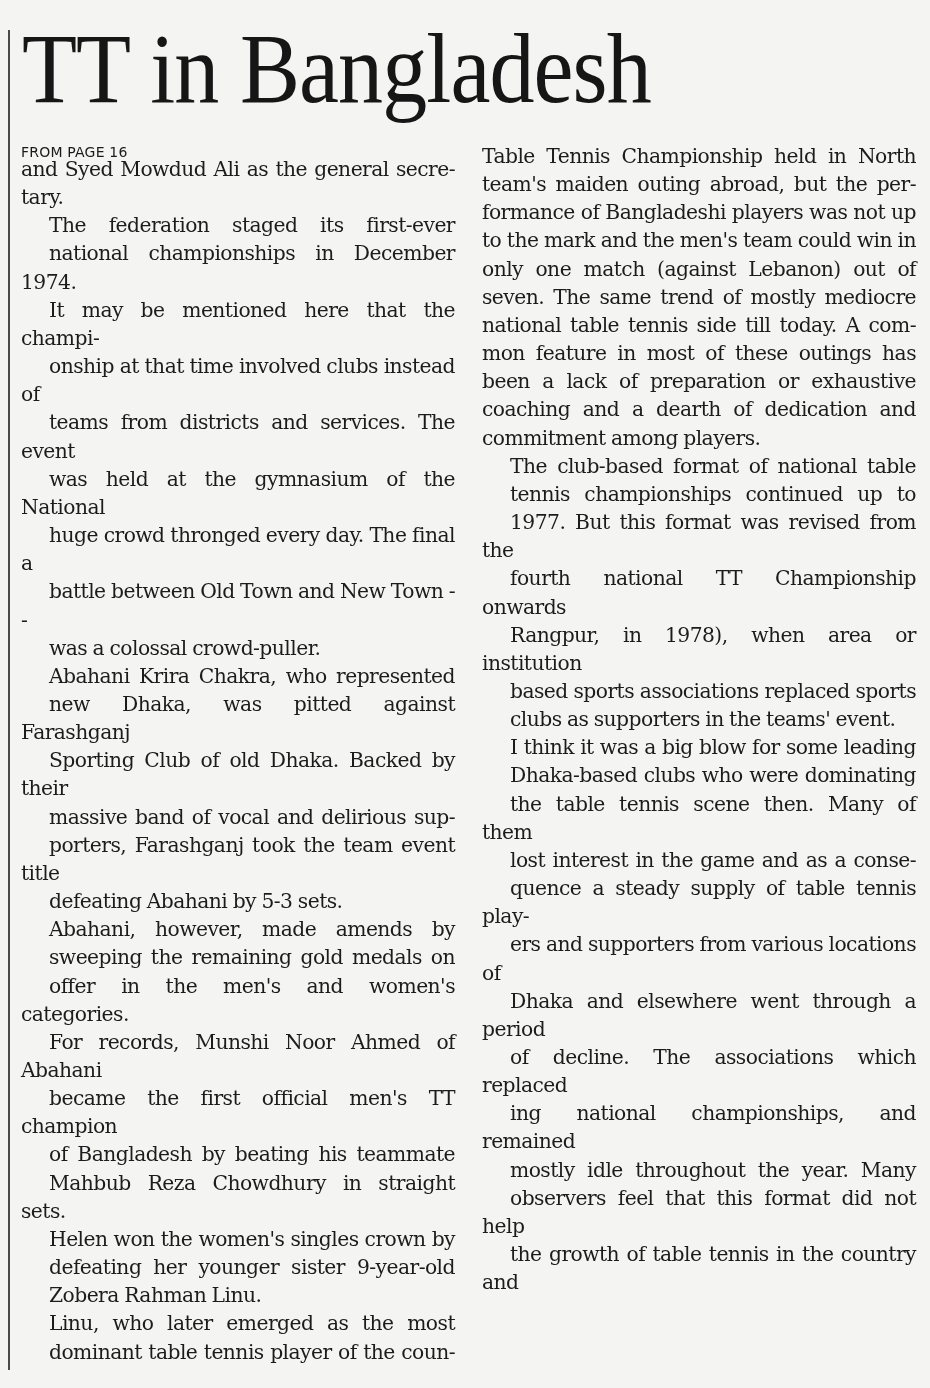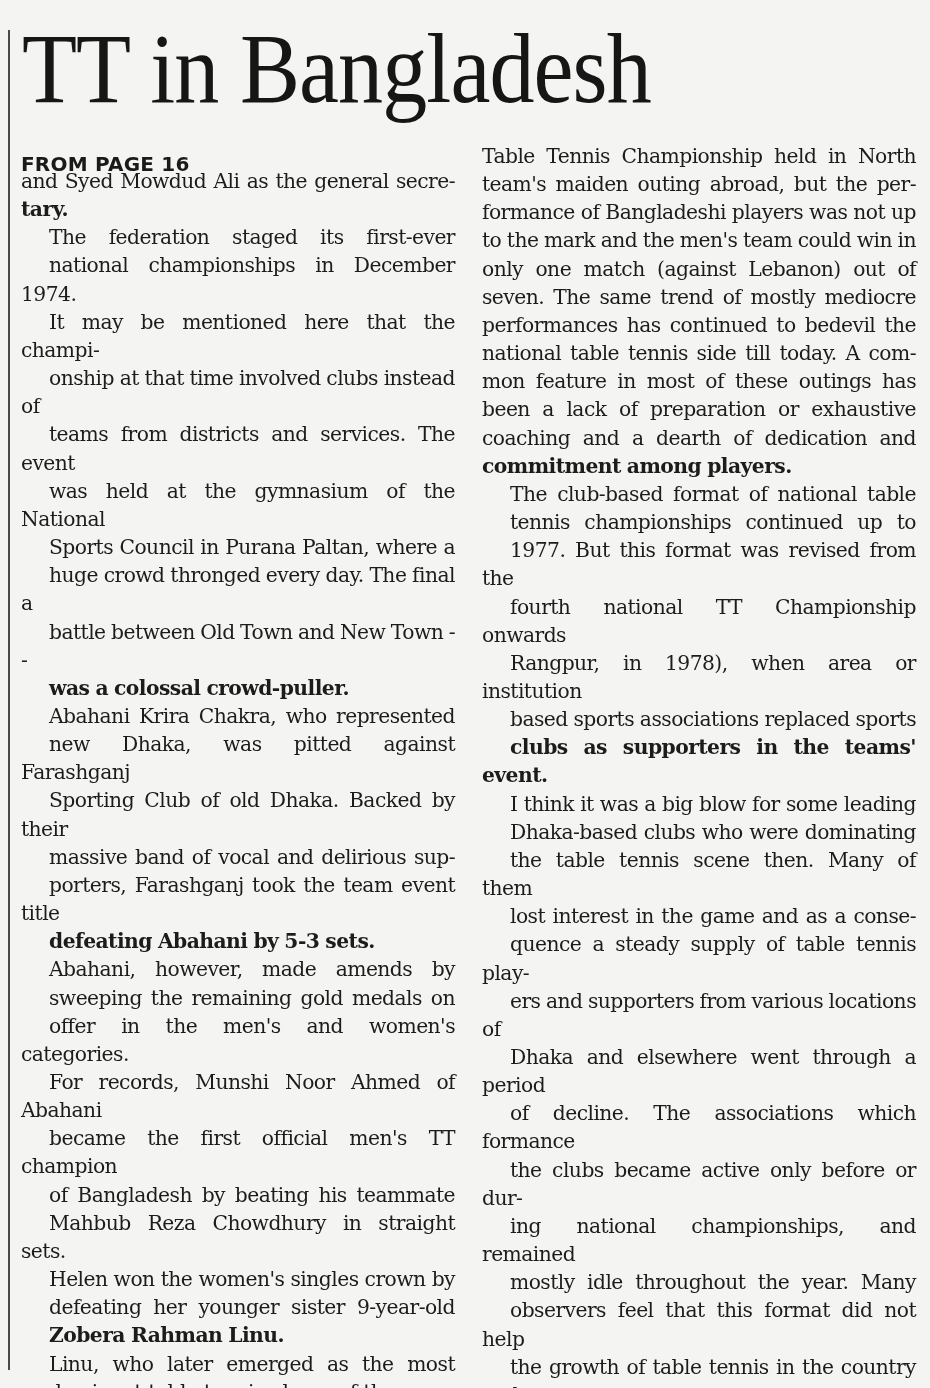--- a/index.html
+++ b/index.html
@@ -51,29 +51,29 @@
   .col-right { left: 482px; width: 434px; top: 142px; }
   .col p {
     margin: 0;
     text-indent: 28px;
     letter-spacing: -0.55px;
     word-spacing: -0.5px;
   }
   .col p.noindent { text-indent: 0; }
   .kicker {
     font-family: "DejaVu Sans", "Liberation Sans", sans-serif;
-    font-weight: bold;
-    font-size: 20px;
+    font-weight: normal;
+    font-size: 14px;
     line-height: 18px;
     letter-spacing: 0.2px;
-    margin: 12px 0 -6px 0;
+    margin: 0 0 -6px 0;
     color: #1a1a1a;
   }
   .line { display: block; text-align-last: justify; }
-  .line.last { text-align-last: left; font-weight: bold; }
+  .line.last { text-align-last: left; }
 </style>
 </head>
 <body>
 
 <div class="rule-left"></div>
 
 <h1 class="headline">TT in Bangladesh</h1>
 
 <div class="col col-left">
   <div class="kicker">FROM PAGE 16</div>
@@ -82,21 +82,20 @@
         <span class="line">and Syed Mowdud Ali as the general secre-</span>
         <span class="line last">tary.</span>
       </p>
       <p>
         <span class="line">The federation staged its first-ever</span>
         <span class="line">national championships in December 1974.</span>
         <span class="line">It may be mentioned here that the champi-</span>
         <span class="line">onship at that time involved clubs instead of</span>
         <span class="line">teams from districts and services. The event</span>
         <span class="line">was held at the gymnasium of the National</span>
-        <span class="line">Sports Council in Purana Paltan, where a</span>
         <span class="line">huge crowd thronged every day. The final  a</span>
         <span class="line">battle between Old Town and New Town --</span>
         <span class="line last">was a colossal crowd-puller.</span>
       </p>
       <p>
         <span class="line">Abahani Krira Chakra, who represented</span>
         <span class="line">new Dhaka, was pitted against Farashganj</span>
         <span class="line">Sporting Club of old Dhaka. Backed by their</span>
         <span class="line">massive band of vocal and delirious sup-</span>
         <span class="line">porters, Farashganj took the team event title</span>
@@ -123,21 +122,20 @@
 
 <div class="col col-right">
   <div id="right-body">
       <p class="noindent">
         <span class="line">Table Tennis Championship held in North</span>
         <span class="line">team's maiden outing abroad, but the per-</span>
         <span class="line">formance of Bangladeshi players was not up</span>
         <span class="line">to the mark and the men's team could win in</span>
         <span class="line">only one match (against Lebanon) out of</span>
         <span class="line">seven. The same trend of mostly mediocre</span>
-        <span class="line">performances has continued to bedevil the</span>
         <span class="line">national table tennis side till today. A com-</span>
         <span class="line">mon feature in most of these outings has</span>
         <span class="line">been a lack of preparation or exhaustive</span>
         <span class="line">coaching and a dearth of dedication and</span>
         <span class="line last">commitment among players.</span>
       </p>
       <p>
         <span class="line">The club-based format of national table</span>
         <span class="line">tennis championships continued up to</span>
         <span class="line">1977. But this format was revised from the</span>
@@ -147,22 +145,21 @@
         <span class="line last">clubs as supporters in the teams' event.</span>
       </p>
       <p>
         <span class="line">I think it was a big blow for some leading</span>
         <span class="line">Dhaka-based clubs who were dominating</span>
         <span class="line">the table tennis scene then. Many of them</span>
         <span class="line">lost interest in the game and as a conse-</span>
         <span class="line">quence a steady supply of table tennis play-</span>
         <span class="line">ers and supporters from various locations of</span>
         <span class="line">Dhaka and elsewhere went through a period</span>
-        <span class="line">of decline. The associations which formance</span>
-        <span class="line">the clubs became active only before or dur-</span>
+        <span class="line">of decline. The associations which replaced</span>
         <span class="line">ing national championships, and remained</span>
         <span class="line">mostly idle throughout the year. Many</span>
         <span class="line">observers feel that this format did not help</span>
         <span class="line">the growth of table tennis in the country and</span>
       </p>
     </div>
 
 </div>
 
 </body></html>

